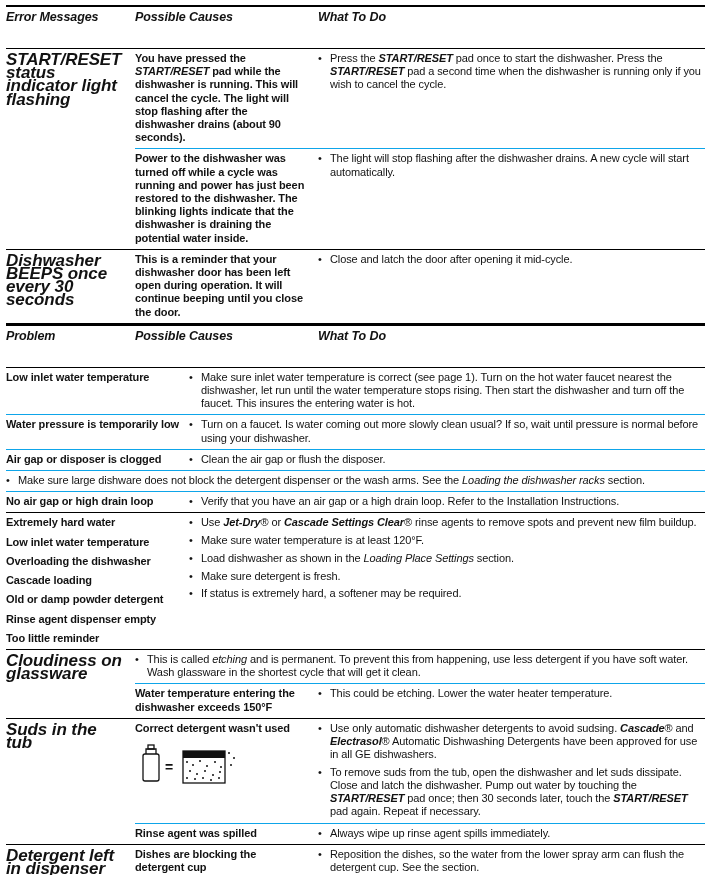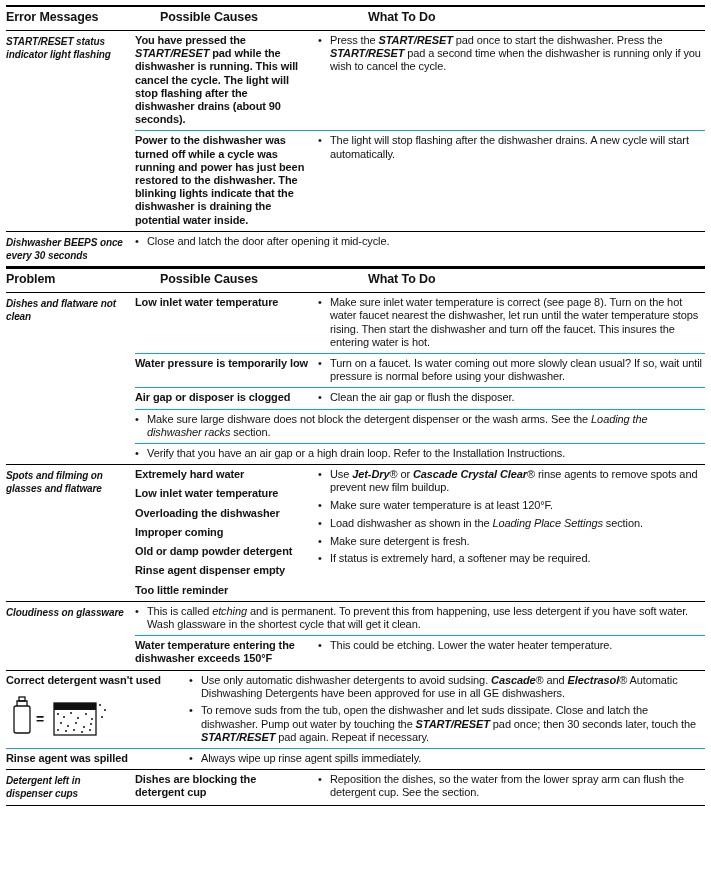--- a/index.html
+++ b/index.html
@@ -9,33 +9,33 @@
     font-family:"Liberation Sans", sans-serif;
     font-size:11px; line-height:13.2px; color:#121212;
     letter-spacing:-0.1px;
   }
   .doc { padding:5px 6px 0 6px; }
 
   .section-header{
     display:flex;
     border-top:2.5px solid #000;
     border-bottom:1.5px solid #000;
-    padding:3px 0 5px;
+    padding:3px 0 23px;
     font-size:12.5px; line-height:15px;
-    font-weight:bold; gap:25px;
+    font-weight:bold; font-style:italic;
   }
   .hc1{ width:129px; }
   .hc2{ width:183px; }
   .hc3{ flex:1; }
 
   .row{ display:flex; border-bottom:1.5px solid #000; }
   .problem-cell{
     width:129px; flex-shrink:0;
     padding:4px 8px 4px 0;
-    font-weight:bold; font-style:italic; font-size:10px;
+    font-weight:bold; font-style:italic; font-size:17px;
   }
   .right{ flex:1; display:flex; flex-direction:column; }
   .subrow{ display:flex; padding:3px 0 4px; }
   .subrow + .subrow{ border-top:1px solid #0ea5e9; }
 
   .cause-cell{ width:183px; flex-shrink:0; padding-right:10px; font-weight:bold; }
   .cause + .cause{ margin-top:6px; }
 
   .action-cell{ flex:1; }
   .action{ display:flex; }
@@ -82,45 +82,47 @@
                 <div class="action-text rich">The light will stop flashing after the dishwasher drains. A new cycle will start automatically.</div>
               </div>
             </div>
           </div>
         </div>
       </div>
       <div class="row">
         <div class="problem-cell rich">Dishwasher BEEPS once every 30 seconds</div>
         <div class="right">
           <div class="subrow">
+            <div class="cause-cell">
+              <div class="cause rich">This is a reminder that your dishwasher door has been left open during operation. It will continue beeping until you close the door.</div>
+            </div>
             <div class="action-cell">
               <div class="action">
                 <span class="bullet">•</span>
                 <div class="action-text rich">Close and latch the door after opening it mid-cycle.</div>
               </div>
             </div>
           </div>
         </div>
       </div>
       <div class="section-header">
         <div class="hc1 rich">Problem</div>
         <div class="hc2 rich">Possible Causes</div>
         <div class="hc3 rich">What To Do</div>
       </div>
       <div class="row">
-        <div class="problem-cell rich">Dishes and flatware not clean</div>
         <div class="right">
           <div class="subrow">
             <div class="cause-cell">
               <div class="cause rich">Low inlet water temperature</div>
             </div>
             <div class="action-cell">
               <div class="action">
                 <span class="bullet">•</span>
-                <div class="action-text rich">Make sure inlet water temperature is correct (see page 8). Turn on the hot water faucet nearest the dishwasher, let run until the water temperature stops rising. Then start the dishwasher and turn off the faucet. This insures the entering water is hot.</div>
+                <div class="action-text rich">Make sure inlet water temperature is correct (see page 1). Turn on the hot water faucet nearest the dishwasher, let run until the water temperature stops rising. Then start the dishwasher and turn off the faucet. This insures the entering water is hot.</div>
               </div>
             </div>
           </div>
           <div class="subrow">
             <div class="cause-cell">
               <div class="cause rich">Water pressure is temporarily low</div>
             </div>
             <div class="action-cell">
               <div class="action">
                 <span class="bullet">•</span>
@@ -141,46 +143,48 @@
           </div>
           <div class="subrow">
             <div class="action-cell">
               <div class="action">
                 <span class="bullet">•</span>
                 <div class="action-text rich">Make sure large dishware does not block the detergent dispenser or the wash arms. See the <span class="it">Loading the dishwasher racks</span> section.</div>
               </div>
             </div>
           </div>
           <div class="subrow">
+            <div class="cause-cell">
+              <div class="cause rich">No air gap or high drain loop</div>
+            </div>
             <div class="action-cell">
               <div class="action">
                 <span class="bullet">•</span>
                 <div class="action-text rich">Verify that you have an air gap or a high drain loop. Refer to the Installation Instructions.</div>
               </div>
             </div>
           </div>
         </div>
       </div>
       <div class="row">
-        <div class="problem-cell rich">Spots and filming on glasses and flatware</div>
         <div class="right">
           <div class="subrow">
             <div class="cause-cell">
               <div class="cause rich">Extremely hard water</div>
               <div class="cause rich">Low inlet water temperature</div>
               <div class="cause rich">Overloading the dishwasher</div>
-              <div class="cause rich">Improper coming</div>
+              <div class="cause rich">Cascade loading</div>
               <div class="cause rich">Old or damp powder detergent</div>
               <div class="cause rich">Rinse agent dispenser empty</div>
               <div class="cause rich">Too little reminder</div>
             </div>
             <div class="action-cell">
               <div class="action">
                 <span class="bullet">•</span>
-                <div class="action-text rich">Use <span class="bi">Jet-Dry</span>® or <span class="bi">Cascade Crystal Clear</span>® rinse agents to remove spots and prevent new film buildup.</div>
+                <div class="action-text rich">Use <span class="bi">Jet-Dry</span>® or <span class="bi">Cascade Settings Clear</span>® rinse agents to remove spots and prevent new film buildup.</div>
               </div>
               <div class="action">
                 <span class="bullet">•</span>
                 <div class="action-text rich">Make sure water temperature is at least 120°F.</div>
               </div>
               <div class="action">
                 <span class="bullet">•</span>
                 <div class="action-text rich">Load dishwasher as shown in the <span class="it">Loading Place Settings</span> section.</div>
               </div>
               <div class="action">
@@ -213,20 +217,21 @@
             <div class="action-cell">
               <div class="action">
                 <span class="bullet">•</span>
                 <div class="action-text rich">This could be etching. Lower the water heater temperature.</div>
               </div>
             </div>
           </div>
         </div>
       </div>
       <div class="row">
+        <div class="problem-cell rich">Suds in the tub</div>
         <div class="right">
           <div class="subrow">
             <div class="cause-cell">
               <div class="cause rich">Correct detergent wasn't used</div>
   <svg class="suds-svg" width="112" height="46" viewBox="0 0 112 46">
     <g fill="none" stroke="#111" stroke-width="1.3">
       <rect x="8" y="13" width="16" height="27" rx="2"></rect>
       <path d="M11 13 L11 8 L21 8 L21 13"></path>
       <rect x="13" y="4" width="6" height="4"></rect>
     </g>

